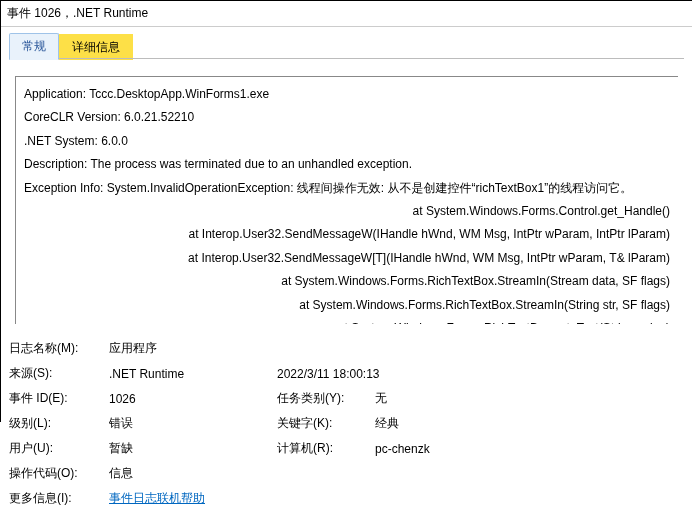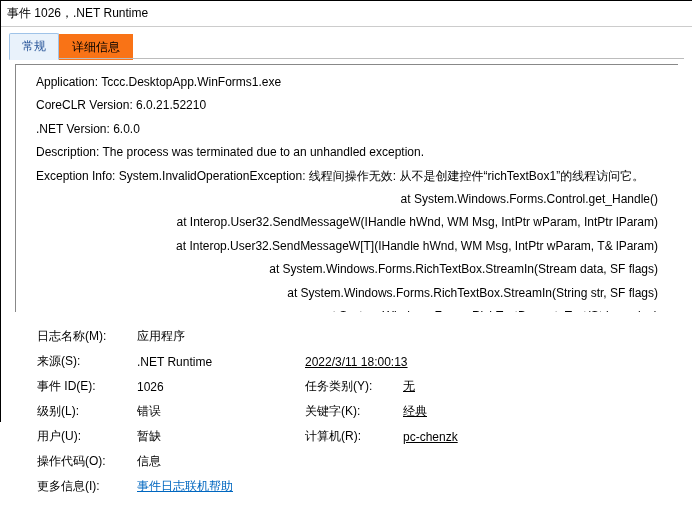--- a/index.html
+++ b/index.html
@@ -30,21 +30,21 @@
     display: flex;
     align-items: flex-end;
     padding: 6px 8px 0 8px;
     height: 32px;
     gap: 0;
   }
   .tab {
     padding: 4px 12px;
     font-size: 12px;
     cursor: pointer;
-    background: #f97316;
+    background: #fde047;
     border: 1px solid transparent;
     border-bottom: none;
     position: relative;
     top: 1px;
   }
   .tab.active {
     color: #2b579a;
     background: #e9f2fb;
     border: 1px solid #9fc3e8;
     border-bottom: 1px solid #e9f2fb;
@@ -52,45 +52,45 @@
     z-index: 2;
     margin-top: 38px;
   }
   .tabcontent-border {
     margin: 0 8px;
     border-top: 1px solid #bcbcbc;
     position: relative;
     top: -1px;
   }
   .exception-box {
-    margin: 4px 14px 8px 14px;
+    margin: 16px 14px 8px 14px;
     border: 1px solid #888;
     border-right: none;
     border-bottom: none;
     height: 248px;
     overflow: hidden;
-    padding: 6px 20px;
+    padding: 6px 8px;
     line-height: 1.95;
     font-size: 12px;
     white-space: nowrap;
   }
   .indent { padding-left: 12px; text-align: right; }
   .details {
-    padding: 8px 14px 0 36px;
+    padding: 8px 14px 0 8px;
   }
   .details-row {
     display: flex;
     align-items: center;
     margin-bottom: 8px;
     font-size: 12px;
   }
   .col-label1 { width: 100px; }
   .col-value1 { width: 168px; }
   .col-label2 { width: 98px; }
-  .col-value2 { flex: 1; text-decoration: underline; }
+  .col-value2 { flex: 1; }
   .link {
     color: #0067c0;
     text-decoration: underline;
     cursor: pointer;
   }
 </style>
 </head>
 <body>
 
 <div class="window">
@@ -99,21 +99,21 @@
 
   <div class="tabbar">
     <div class="tab active">常规</div>
     <div class="tab">详细信息</div>
   </div>
   <div class="tabcontent-border"></div>
 
   <div class="exception-box">
     <div>Application: Tccc.DesktopApp.WinForms1.exe</div>
     <div>CoreCLR Version: 6.0.21.52210</div>
-    <div>.NET Version: 6.0.0</div>
+    <div>.NET System: 6.0.0</div>
     <div>Description: The process was terminated due to an unhandled exception.</div>
     <div>Exception Info: System.InvalidOperationException: 线程间操作无效: 从不是创建控件“richTextBox1”的线程访问它。</div>
     <div class="indent">at System.Windows.Forms.Control.get_Handle()</div>
     <div class="indent">at Interop.User32.SendMessageW(IHandle hWnd, WM Msg, IntPtr wParam, IntPtr lParam)</div>
     <div class="indent">at Interop.User32.SendMessageW[T](IHandle hWnd, WM Msg, IntPtr wParam, T&amp; lParam)</div>
     <div class="indent">at System.Windows.Forms.RichTextBox.StreamIn(Stream data, SF flags)</div>
     <div class="indent">at System.Windows.Forms.RichTextBox.StreamIn(String str, SF flags)</div>
     <div class="indent">at System.Windows.Forms.RichTextBox.set_Text(String value)</div>
   </div>
 

